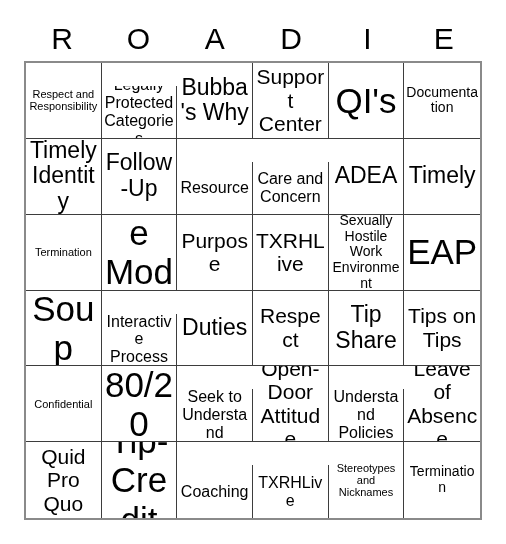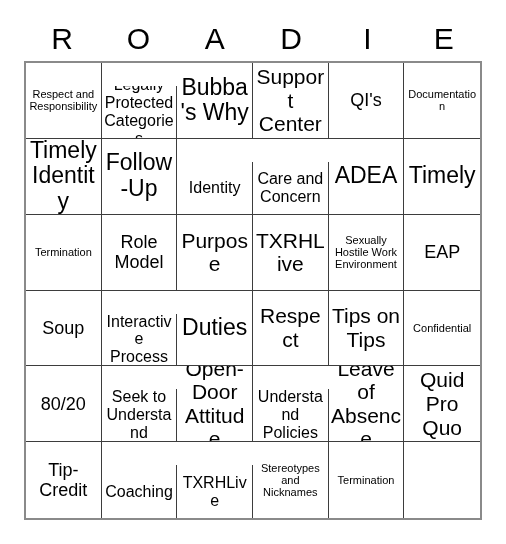--- a/index.html
+++ b/index.html
@@ -67,26 +67,26 @@
     line-height: 1.12;
     word-break: break-word;
   }
   .cell:nth-child(6n) {
     border-right: none;
   }
   .cell:nth-child(n+31) {
     border-bottom: none;
   }
   
-  .t-xs { font-size: 11px; }
+  .t-xs { font-size: 14px; }
   .t-sm { font-size: 11px; }
   .t-md { font-size: 16px; margin-top: 23px; }
   .t-lg { font-size: 21px; }
   .t-xl { font-size: 23px; }
-  .t-xxl { font-size: 18px; }
+  .t-xxl { font-size: 35px; }
 </style>
 </head>
 <body>
 
 <div id="card">
 
   <div id="header-row">
     <div class="header-letter">R</div>
     <div class="header-letter">O</div>
     <div class="header-letter">A</div>
@@ -99,36 +99,37 @@
 
     <div class="cell t-sm">Respect and Responsibility</div>
     <div class="cell t-md">Legally Protected Categories</div>
     <div class="cell t-xl">Bubba's Why</div>
     <div class="cell t-lg">Support Center</div>
     <div class="cell t-xxl">QI's</div>
     <div class="cell t-xs">Documentation</div>
 
     <div class="cell t-xl">Timely Identity</div>
     <div class="cell t-xl">Follow-Up</div>
-    <div class="cell t-md">Identity</div>
+    <div class="cell t-md">Resource</div>
     <div class="cell t-md">Care and Concern</div>
     <div class="cell t-xl">ADEA</div>
     <div class="cell t-xl">Timely</div>
 
     <div class="cell t-sm">Termination</div>
     <div class="cell t-xxl">Role Model</div>
     <div class="cell t-lg">Purpose</div>
     <div class="cell t-lg">TXRHLive</div>
     <div class="cell t-xs">Sexually Hostile Work Environment</div>
     <div class="cell t-xxl">EAP</div>
 
     <div class="cell t-xxl">Soup</div>
     <div class="cell t-md">Interactive Process</div>
     <div class="cell t-xl">Duties</div>
     <div class="cell t-lg">Respect</div>
+    <div class="cell t-xl">Tip Share</div>
     <div class="cell t-lg">Tips on Tips</div>
 
     <div class="cell t-sm">Confidential</div>
     <div class="cell t-xxl">80/20</div>
     <div class="cell t-md">Seek to Understand</div>
     <div class="cell t-lg">Open-Door Attitude</div>
     <div class="cell t-md">Understand Policies</div>
     <div class="cell t-lg">Leave of Absence</div>
 
     <div class="cell t-lg">Quid Pro Quo</div>

